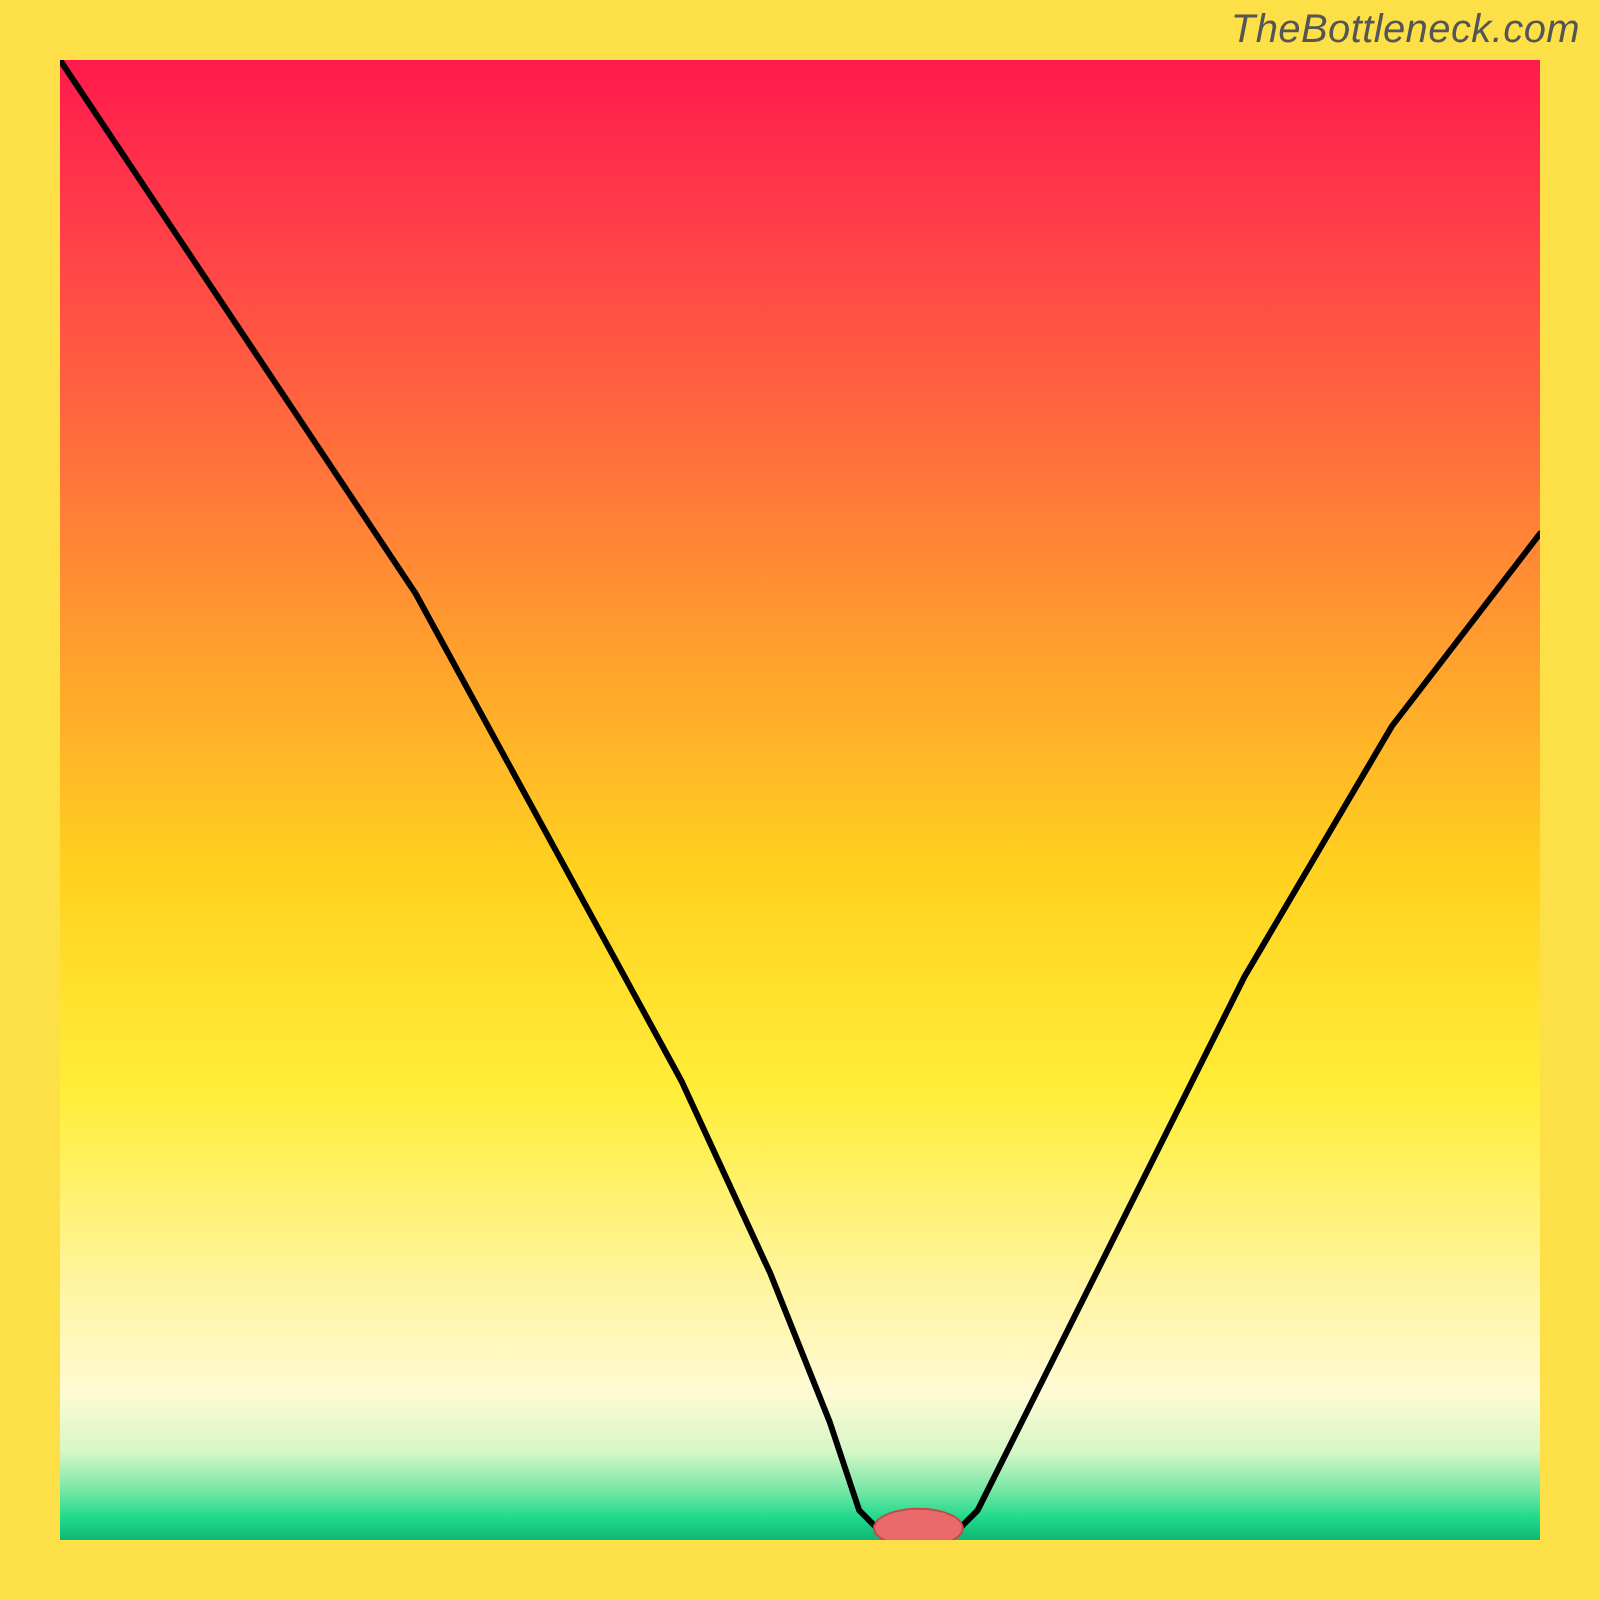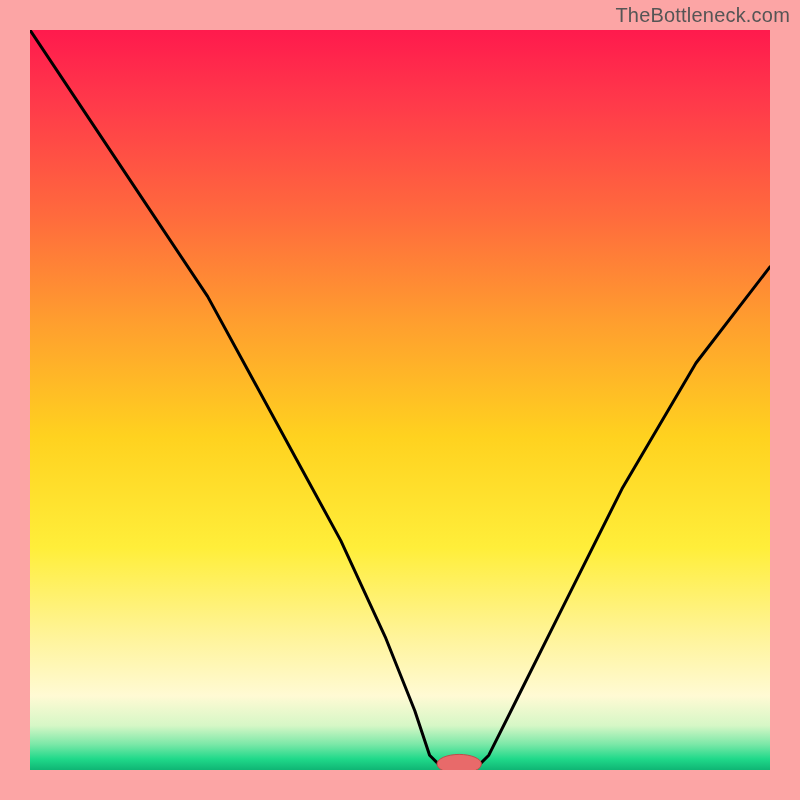--- a/index.html
+++ b/index.html
@@ -8,21 +8,22 @@
     width: 800px;
     height: 800px;
     overflow: hidden;
     background: #000;
     font-family: Arial, Helvetica, sans-serif;
   }
   .container {
     position: relative;
     width: 800px;
     height: 800px;
-    background: #fca5a5;
+    background: #fde047;
+    font-style: italic;
   }
   .watermark {
     position: absolute;
     top: 4px;
     right: 10px;
     color: #555;
     font-size: 20px;
     font-weight: 500;
     letter-spacing: 0.2px;
     z-index: 20;

